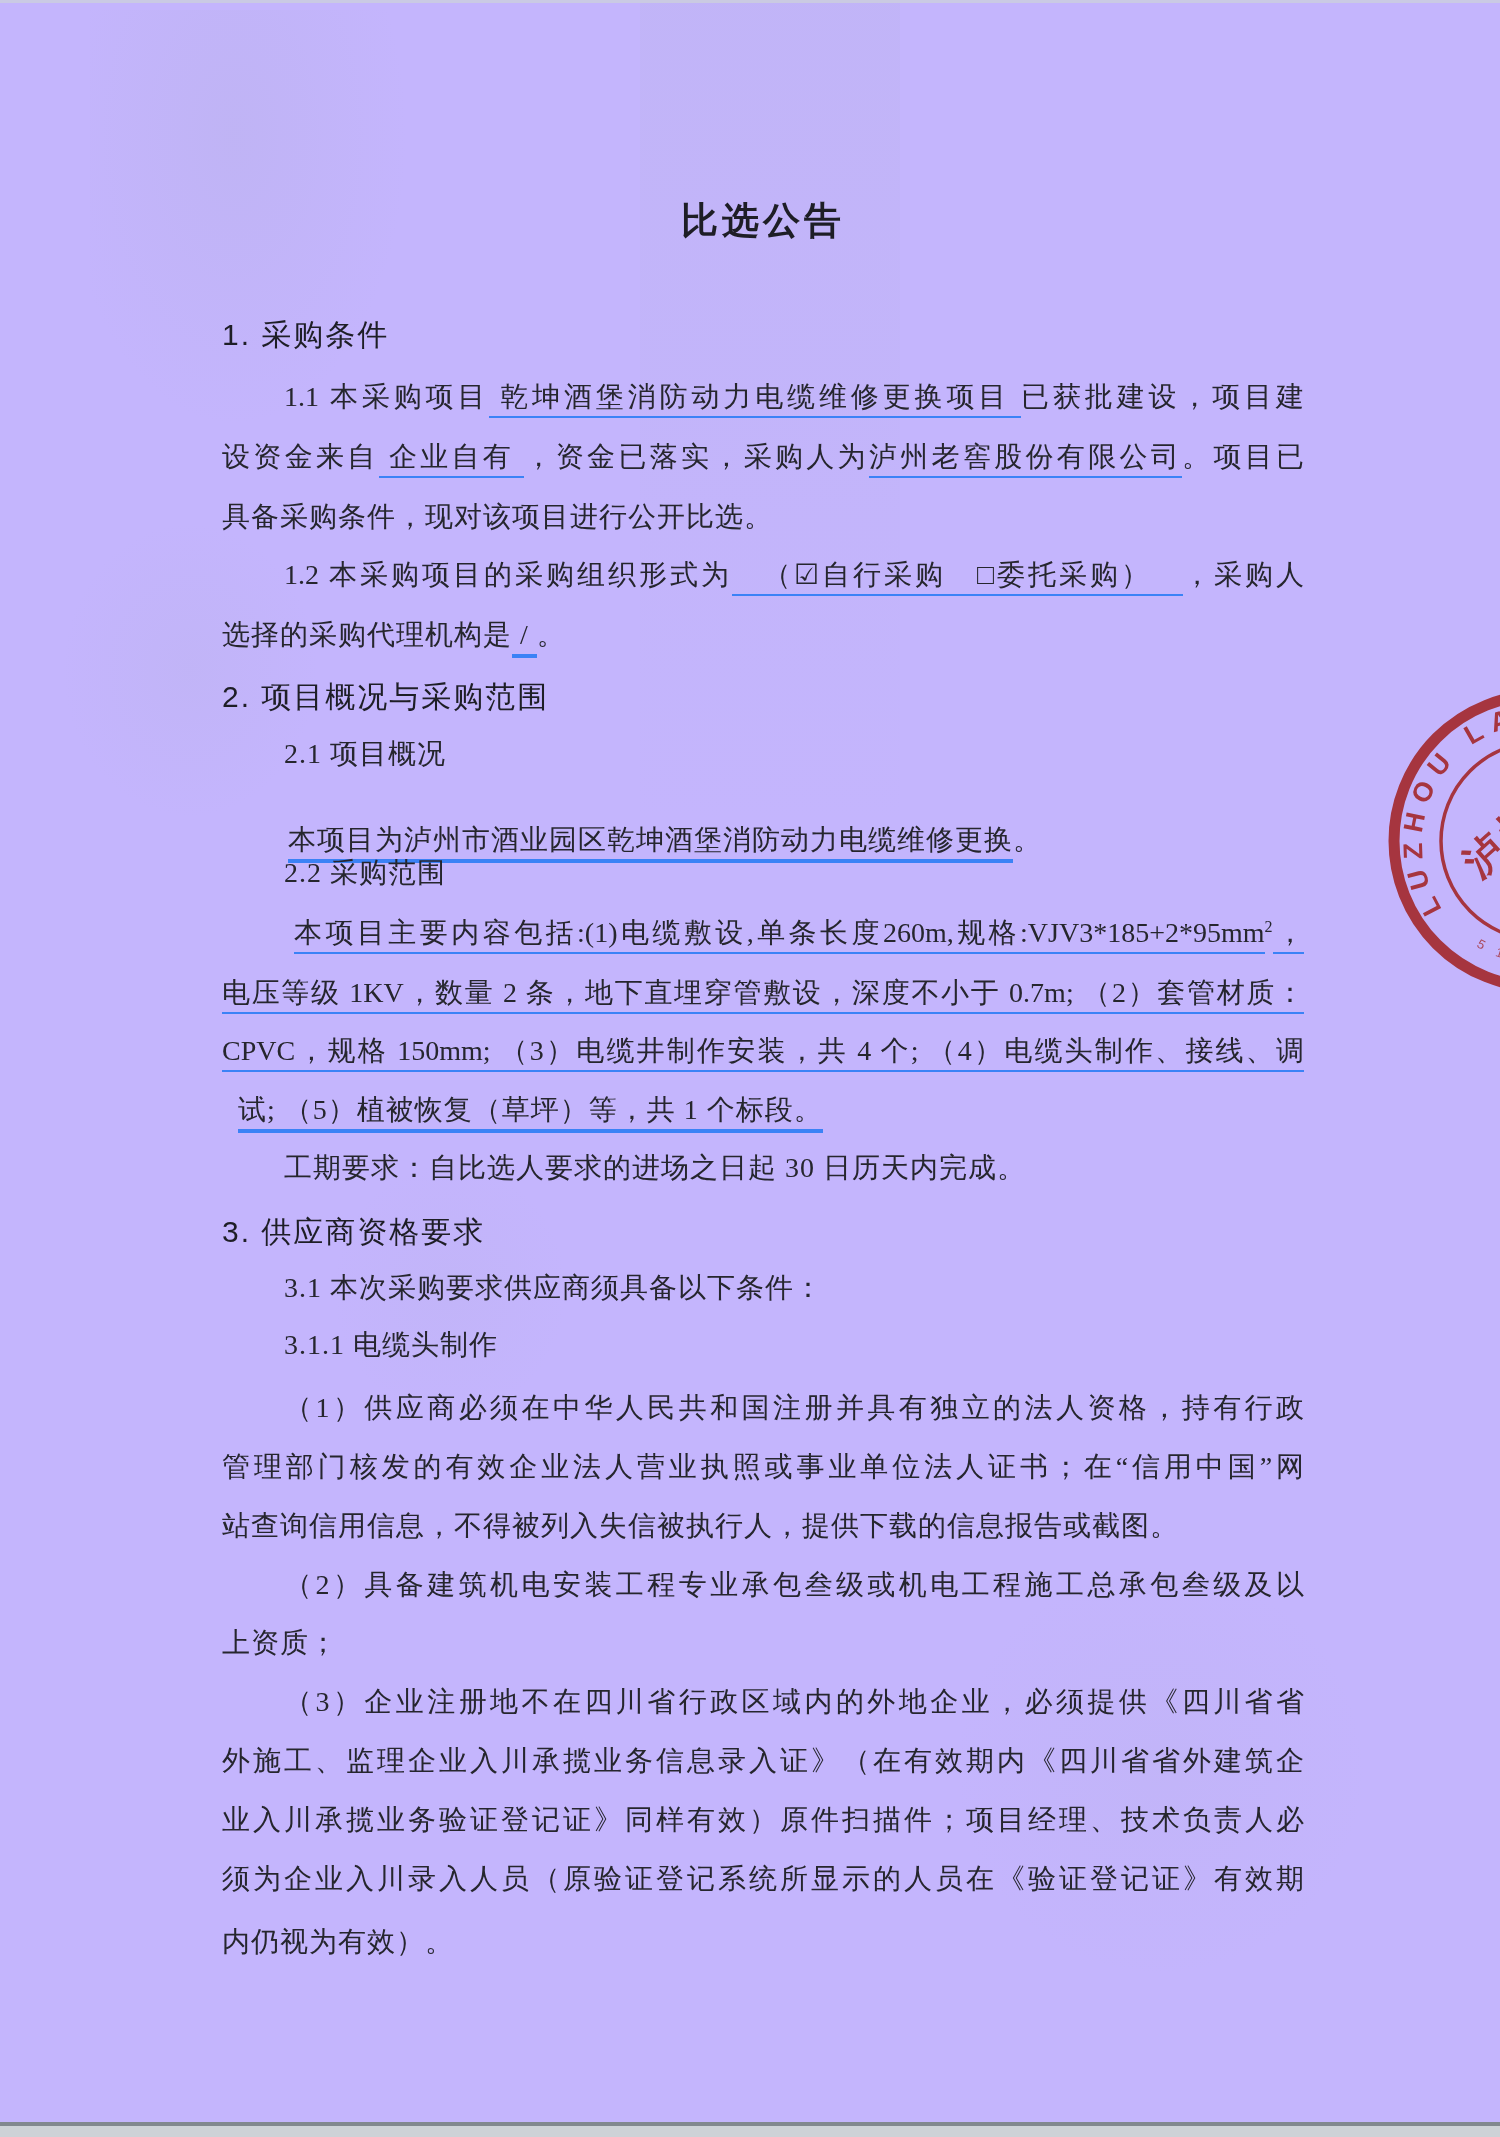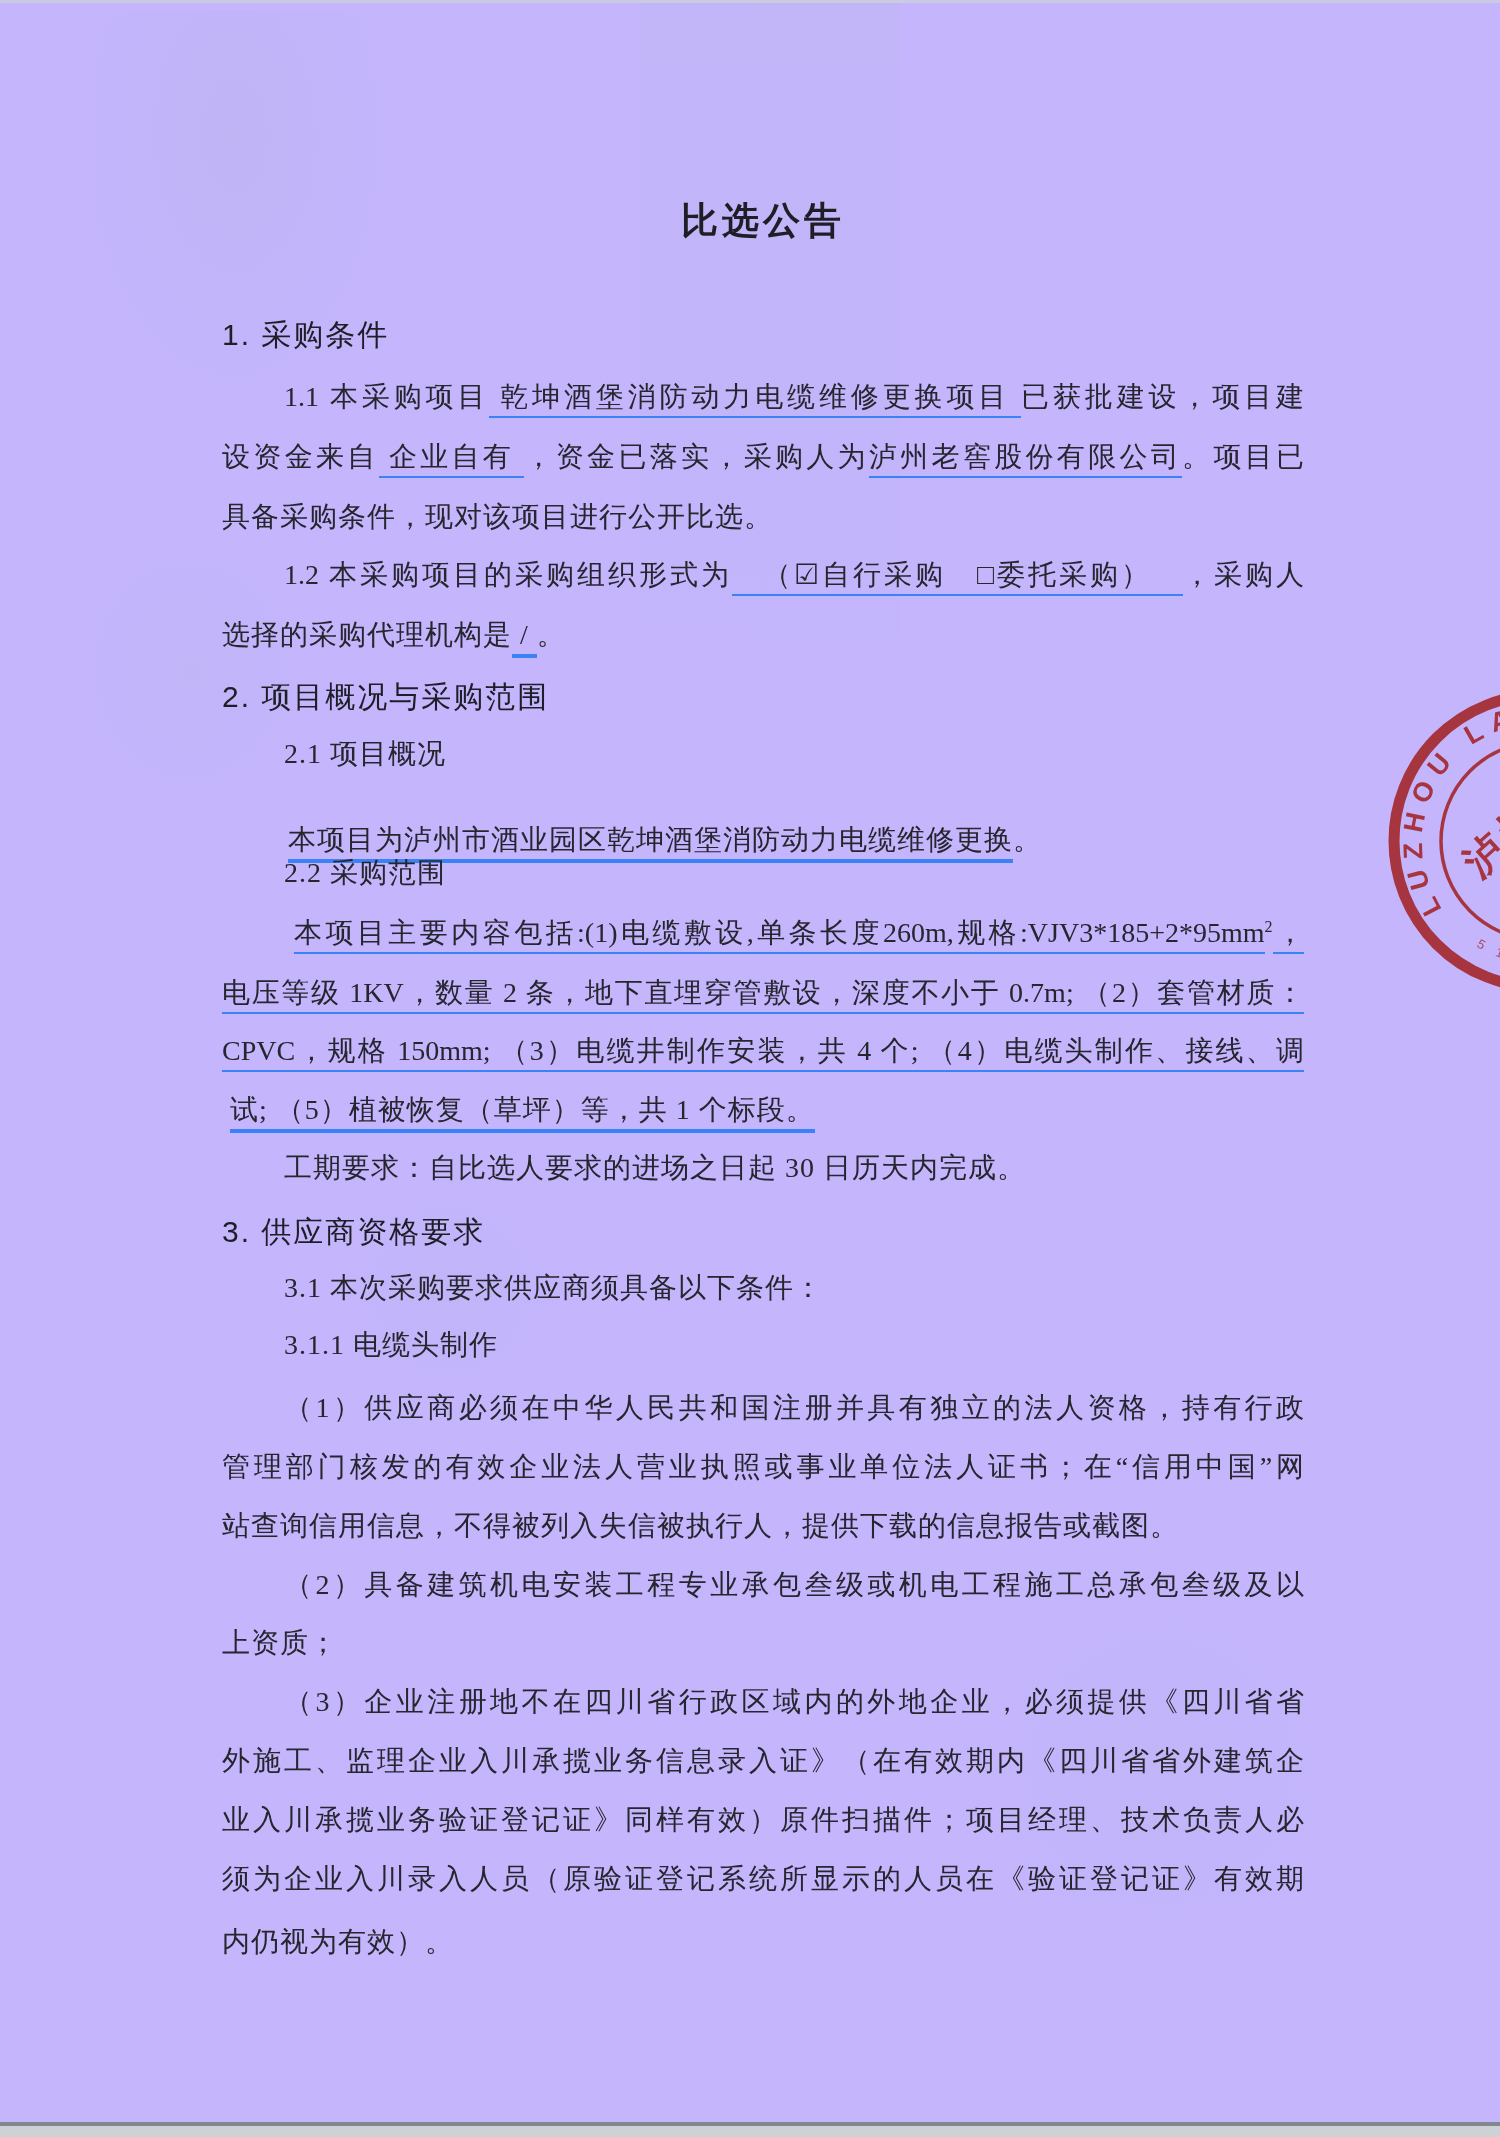--- a/index.html
+++ b/index.html
@@ -82,21 +82,21 @@
       <div class="line" style="top: 497px; left: 222px;"><span>具备采购条件，现对该项目进行公开比选。</span></div>
       <div class="line fill" style="top: 555px; left: 284px; width: 1020px;"><span>1.2 本采购项目的采购组织形式为</span><span class="u">　（☑自行采购　□委托采购）　</span><span>，采购人</span></div>
       <div class="line" style="top: 615px; left: 222px;"><span>选择的采购代理机构是</span><span class="u"> / </span><span>。</span></div>
       <div class="line h" style="top: 675px; left: 222px;"><span>2.  项目概况与采购范围</span></div>
       <div class="line" style="top: 734px; left: 284px;"><span>2.1 项目概况</span></div>
       <div class="line" style="top: 793px; left: 288px; margin-top: 27px;"><span class="u">本项目为泸州市酒业园区乾坤酒堡消防动力电缆维修更换</span><span>。</span></div>
       <div class="line" style="top: 853px; left: 284px;"><span>2.2 采购范围</span></div>
       <div class="line fill" style="top: 913px; left: 294px; width: 1010px;"><span class="u">本项目主要内容包括:(1)电缆敷设,单条长度260m,规格:VJV3*185+2*95mm</span><span class="sup">2</span><span class="u">，</span></div>
       <div class="line fill" style="top: 973px; left: 222px; width: 1082px;"><span class="u">电压等级 1KV，数量 2 条，地下直埋穿管敷设，深度不小于 0.7m; （2）套管材质：</span></div>
       <div class="line fill" style="top: 1031px; left: 222px; width: 1082px;"><span class="u">CPVC，规格 150mm; （3）电缆井制作安装，共 4 个; （4）电缆头制作、接线、调</span></div>
-      <div class="line" style="top: 1090px; left: 230px;"><span class="u">试; （5）植被恢复（草坪）等，共 1 个标段。</span></div>
+      <div class="line" style="top: 1090px; left: 238px;"><span class="u">试; （5）植被恢复（草坪）等，共 1 个标段。</span></div>
       <div class="line" style="top: 1148px; left: 284px;"><span>工期要求：自比选人要求的进场之日起 30 日历天内完成。</span></div>
       <div class="line h" style="top: 1210px; left: 222px;"><span>3.  供应商资格要求</span></div>
       <div class="line" style="top: 1268px; left: 284px; font-family: Liberation Serif, serif;"><span>3.1 本次采购要求供应商须具备以下条件：</span></div>
       <div class="line" style="top: 1325px; left: 284px;"><span>3.1.1 电缆头制作</span></div>
       <div class="line fill" style="top: 1388px; left: 284px; width: 1020px;"><span>（1）供应商必须在中华人民共和国注册并具有独立的法人资格，持有行政</span></div>
       <div class="line fill" style="top: 1447px; left: 222px; width: 1082px;"><span>管理部门核发的有效企业法人营业执照或事业单位法人证书；在“信用中国”网</span></div>
       <div class="line" style="top: 1506px; left: 222px;"><span>站查询信用信息，不得被列入失信被执行人，提供下载的信息报告或截图。</span></div>
       <div class="line fill" style="top: 1565px; left: 284px; width: 1020px;"><span>（2）具备建筑机电安装工程专业承包叁级或机电工程施工总承包叁级及以</span></div>
       <div class="line" style="top: 1623px; left: 222px;"><span>上资质；</span></div>
       <div class="line fill" style="top: 1682px; left: 284px; width: 1020px;"><span>（3）企业注册地不在四川省行政区域内的外地企业，必须提供《四川省省</span></div>

